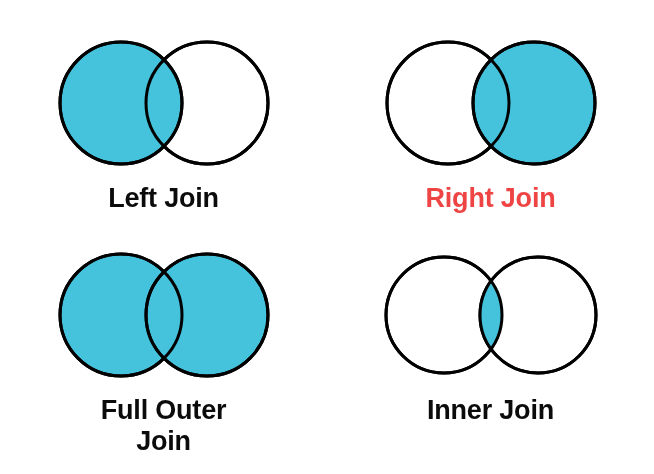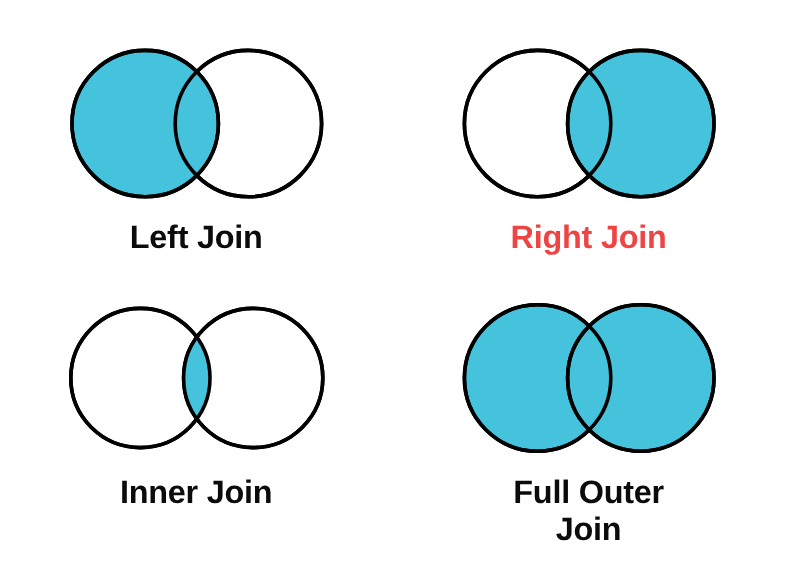--- a/index.html
+++ b/index.html
@@ -109,20 +109,33 @@
           <circle cx="62" cy="70" r="61" fill="#ffffff" stroke="#000000" stroke-width="3"></circle>
 
           <circle cx="148" cy="70" r="61" fill="#45c3dc" stroke="#000000" stroke-width="3"></circle>
           <circle cx="62" cy="70" r="61" fill="none" stroke="#000000" stroke-width="3"></circle>
           <circle cx="148" cy="70" r="61" fill="none" stroke="#000000" stroke-width="3"></circle>
         </svg>
       </div>
       <div class="caption" style="color: #ef4444;">Right Join</div>
     </div>
 
+    <div class="cell cell-br">
+      <div class="venn-wrap">
+        <svg class="venn-svg" viewBox="0 0 210 140">
+          <circle cx="62" cy="70" r="61" fill="#45c3dc" stroke="#000000" stroke-width="3"></circle>
+          <circle cx="148" cy="70" r="61" fill="#45c3dc" stroke="#000000" stroke-width="3"></circle>
+          <circle cx="62" cy="70" r="61" fill="none" stroke="#000000" stroke-width="3"></circle>
+          <circle cx="148" cy="70" r="61" fill="none" stroke="#000000" stroke-width="3"></circle>
+        </svg>
+      </div>
+      <div class="caption caption-two-line" style="color: rgb(11, 11, 11);">Full Outer
+Join</div>
+    </div>
+
     <div class="cell cell-bl">
       <div class="venn-wrap">
         <svg class="venn-svg" viewBox="0 0 210 140">
           <defs>
             <clipPath id="clip-ij-left">
                 <circle cx="58" cy="70" r="58"></circle>
               </clipPath>
           </defs>
           <circle cx="58" cy="70" r="58" fill="#ffffff" stroke="#000000" stroke-width="3"></circle>
           <circle cx="152" cy="70" r="58" fill="#ffffff" stroke="#000000" stroke-width="3"></circle>
@@ -130,27 +143,14 @@
           <g clip-path="url(#clip-ij-left)">
             <circle cx="152" cy="70" r="58" fill="#45c3dc" stroke="none"></circle>
           </g>
           <circle cx="58" cy="70" r="58" fill="none" stroke="#000000" stroke-width="3"></circle>
           <circle cx="152" cy="70" r="58" fill="none" stroke="#000000" stroke-width="3"></circle>
         </svg>
       </div>
       <div class="caption" style="color: rgb(11, 11, 11);">Inner Join</div>
     </div>
 
-    <div class="cell cell-br">
-      <div class="venn-wrap">
-        <svg class="venn-svg" viewBox="0 0 210 140">
-          <circle cx="62" cy="70" r="61" fill="#45c3dc" stroke="#000000" stroke-width="3"></circle>
-          <circle cx="148" cy="70" r="61" fill="#45c3dc" stroke="#000000" stroke-width="3"></circle>
-          <circle cx="62" cy="70" r="61" fill="none" stroke="#000000" stroke-width="3"></circle>
-          <circle cx="148" cy="70" r="61" fill="none" stroke="#000000" stroke-width="3"></circle>
-        </svg>
-      </div>
-      <div class="caption caption-two-line" style="color: rgb(11, 11, 11);">Full Outer
-Join</div>
-    </div>
-
   </div>
 </div>
 
 </body></html>

